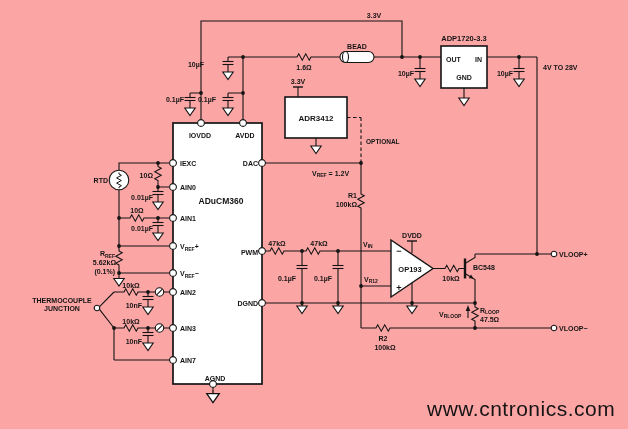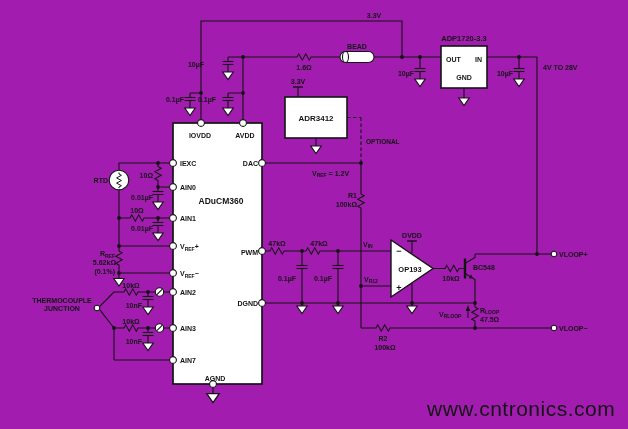--- a/index.html
+++ b/index.html
@@ -1,16 +1,16 @@
 <!DOCTYPE html>
 <html><head>
 <meta charset="utf-8">
 <style>
   html,body{margin:0;padding:0;background:#ffffff;}
-  .stage{position:relative;width:628px;height:429px;background:#a21caf;overflow:hidden;}
+  .stage{position:relative;width:628px;height:429px;background:#fca5a5;overflow:hidden;}
   svg{display:block;}
   text{font-family:"Liberation Sans", sans-serif;font-weight:bold;fill:#141414;}
   .wm{font-weight:normal;letter-spacing:0.5px;}
 </style>
 </head>
 <body>
 
 <div class="stage">
 <svg width="628" height="429" viewBox="0 0 628 429">
 

